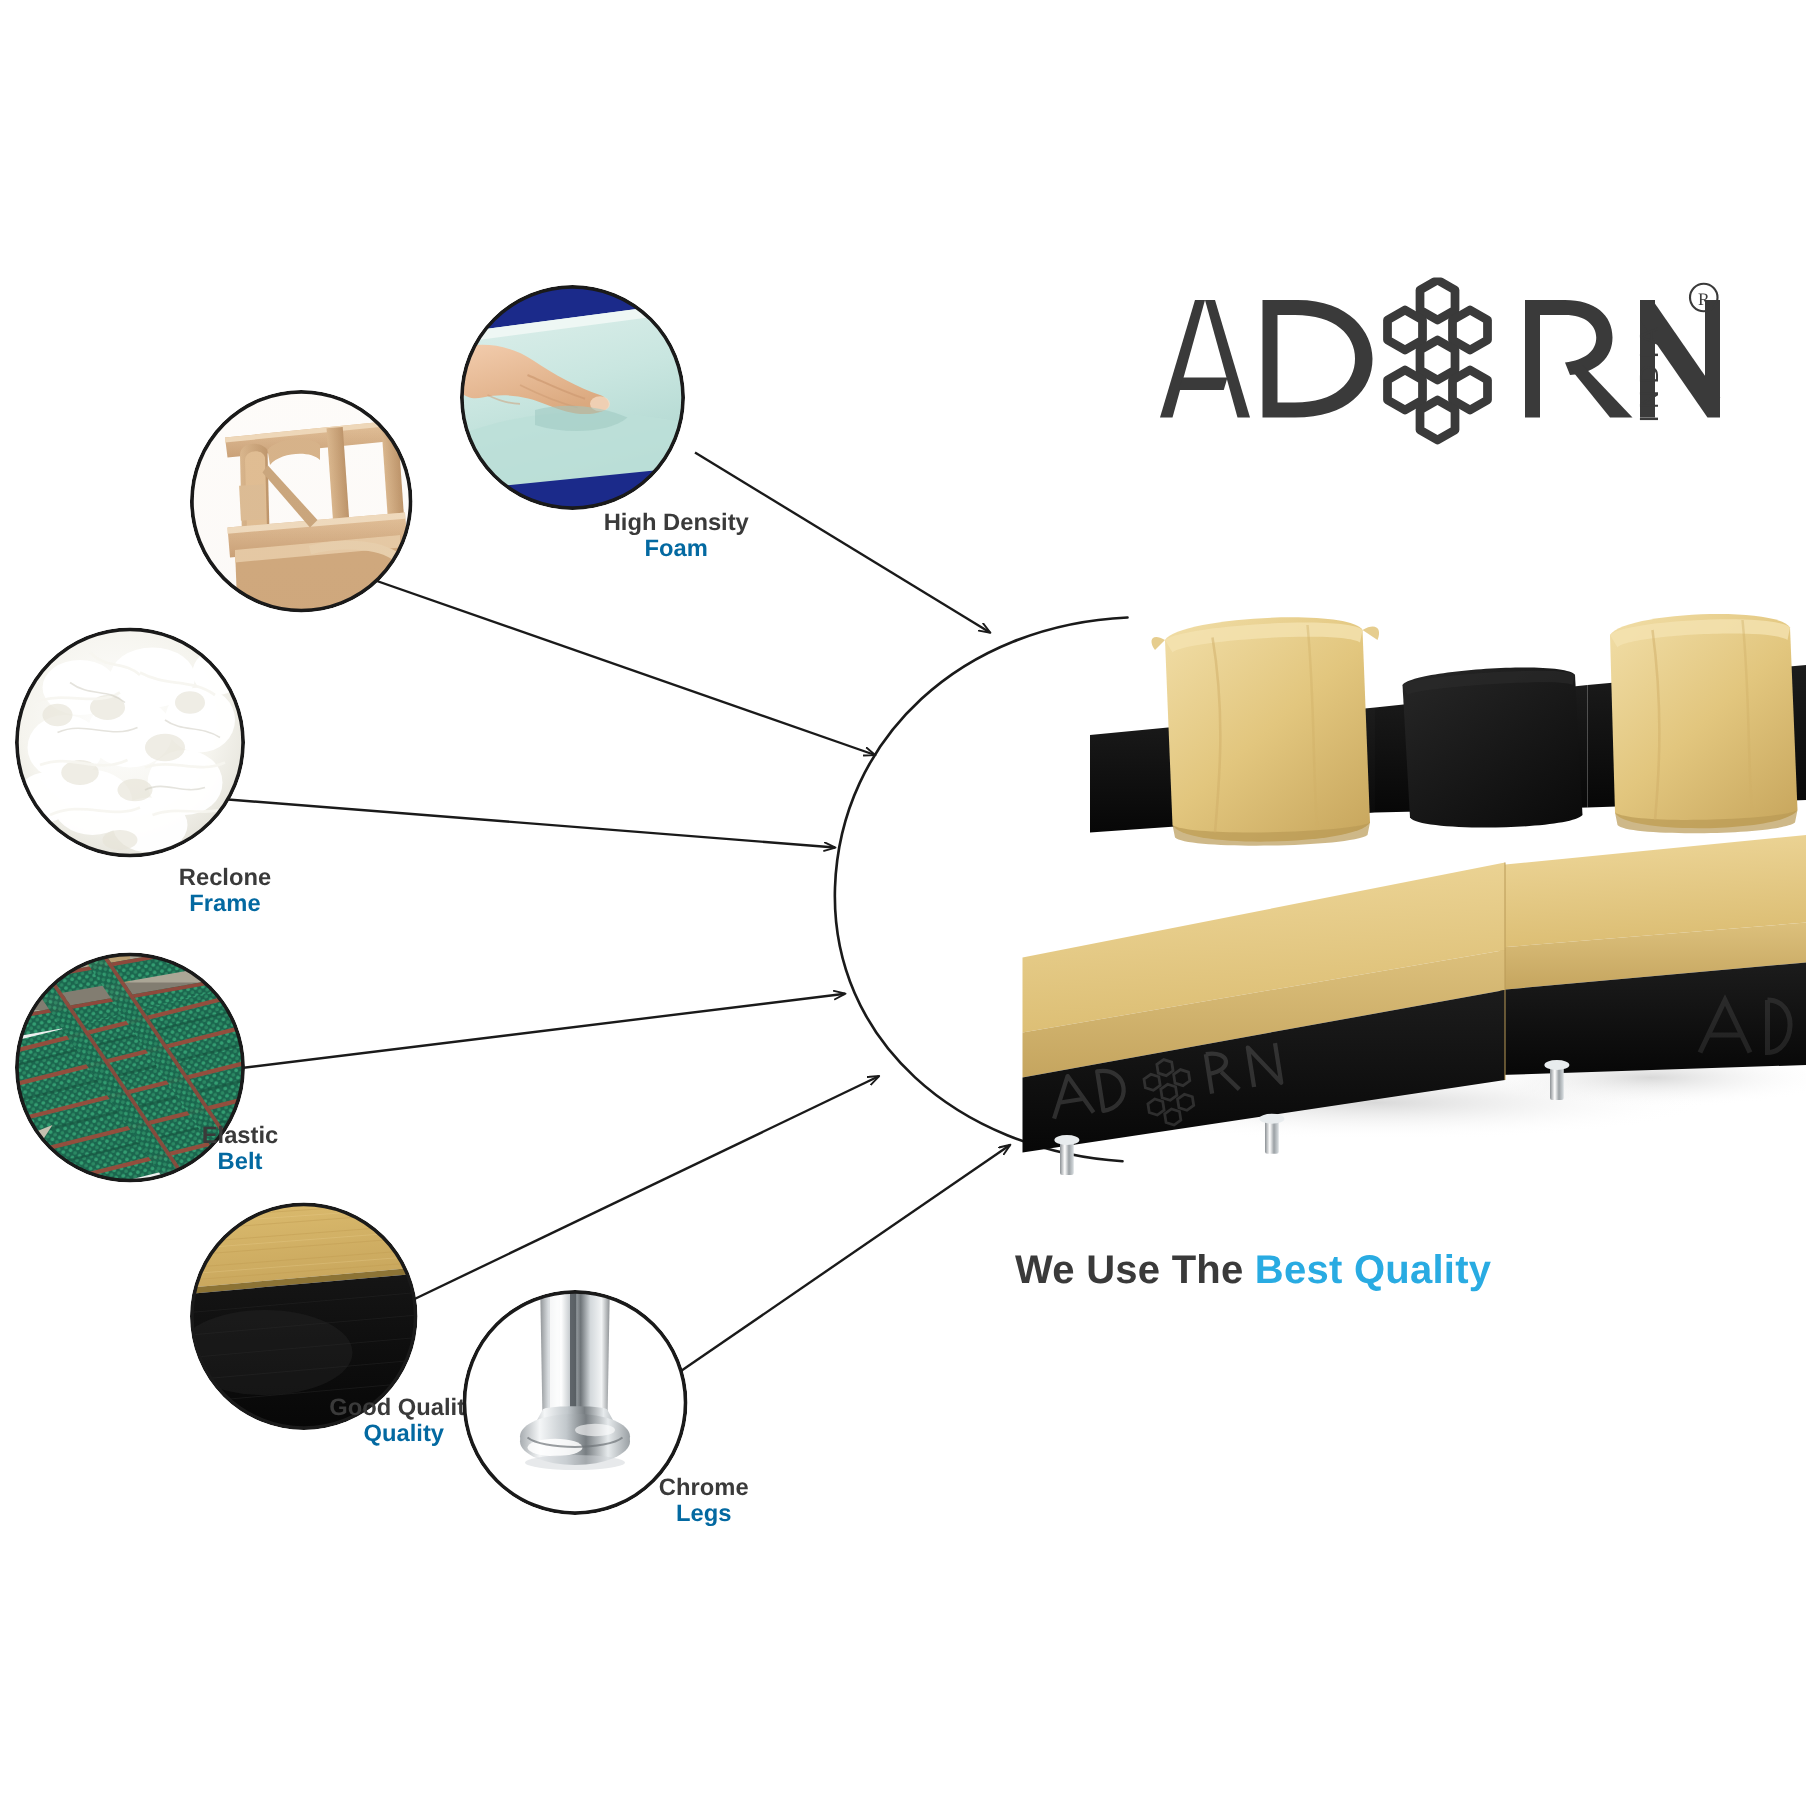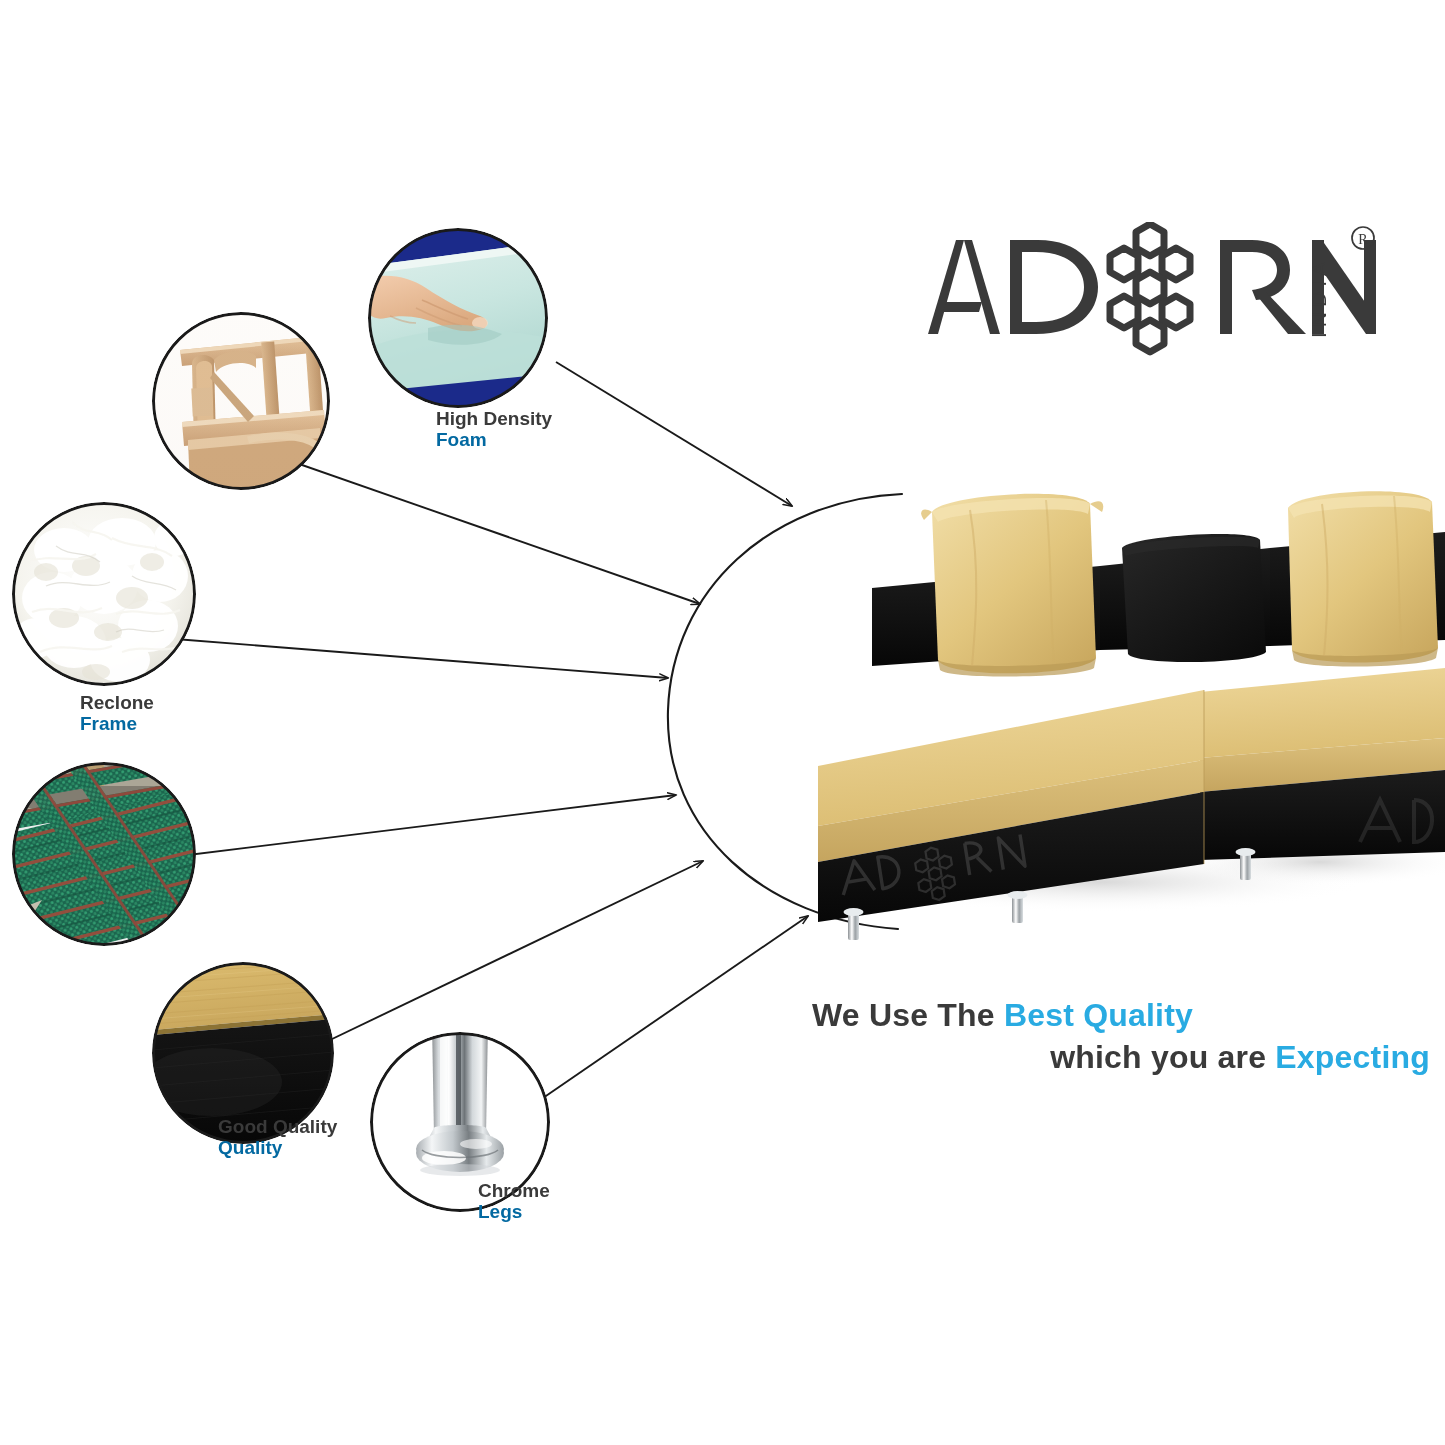--- a/index.html
+++ b/index.html
@@ -11,21 +11,21 @@
     position:relative;
   }
   #stage{position:absolute;inset:0;width:1445px;height:1445px;}
 
   
   .feat{position:absolute;border-radius:50%;overflow:hidden;}
   .feat .ring{position:absolute;inset:0;border-radius:50%;border:3px solid #1a1a1a;pointer-events:none;}
   .feat .art{position:absolute;inset:0;border-radius:50%;}
 
   
-  .label{position:absolute;line-height:1.12;}
+  .label{position:absolute;text-align:center;line-height:1.12;}
   .label .l1{font-size:19px;font-weight:bold;color:#3a3a3a;white-space:nowrap;}
   .label .l2{font-size:19px;font-weight:bold;color:#0369a1;white-space:nowrap;}
 
   
   #tagline{position:absolute;left:812px;top:994px;width:620px;}
   #tagline .tl{font-size:32px;font-weight:bold;color:#3a3a3a;letter-spacing:.2px;line-height:1.32;}
   #tagline .hl{color:#29abe2;}
   #tagline .row1{text-align:left;}
   #tagline .row2{text-align:right;padding-right:2px;}
 </style>
@@ -259,20 +259,24 @@
           <rect x="-60" y="70" width="300" height="3" fill="#9a4b3e"></rect>
           <rect x="-60" y="116" width="300" height="16" fill="url(#weave)"></rect>
           <rect x="-60" y="116" width="300" height="3" fill="#9a4b3e"></rect>
         </g>
 
         <path d="M0,150 L30,138 L0,184 Z" fill="#d6cdbc"></path>
         <rect width="184" height="184" fill="#0c3528" opacity="0.08"></rect>
       </g>
     </svg>
     <div class="ring"></div>
+  </div>
+  <div class="label" style="left:92px;top:898px;width:200px;">
+    <div class="l1">Elastic</div>
+    <div class="l2">Belt</div>
   </div>
 
   <div class="feat" style="left:152px;top:962px;width:182px;height:182px;">
     <svg class="art" viewBox="0 0 182 182">
       <defs>
         <clipPath id="cp5">
             <circle cx="91" cy="91" r="90"></circle>
           </clipPath>
         <linearGradient id="gld" x1="0" y1="0" x2="0.3" y2="1">
           <stop offset="0" stop-color="#dcbc6f"></stop>
@@ -523,18 +527,15 @@
     <g>
       <circle cx="443" cy="16" r="11" fill="none" stroke="#3a3a3a" stroke-width="1.7"></circle>
       <text x="443" y="22" text-anchor="middle" font-family="'Liberation Serif', serif" font-size="14" fill="#3a3a3a">R</text>
     </g>
   </svg>
 
   <div id="tagline">
     <div class="tl row1">
       <span>We Use The </span><span class="hl">Best Quality</span>
     </div>
-    <div class="tl row2">
-      <span>which you are </span><span class="hl">Expecting</span>
-    </div>
   </div>
 
 </div>
 
 </body></html>

